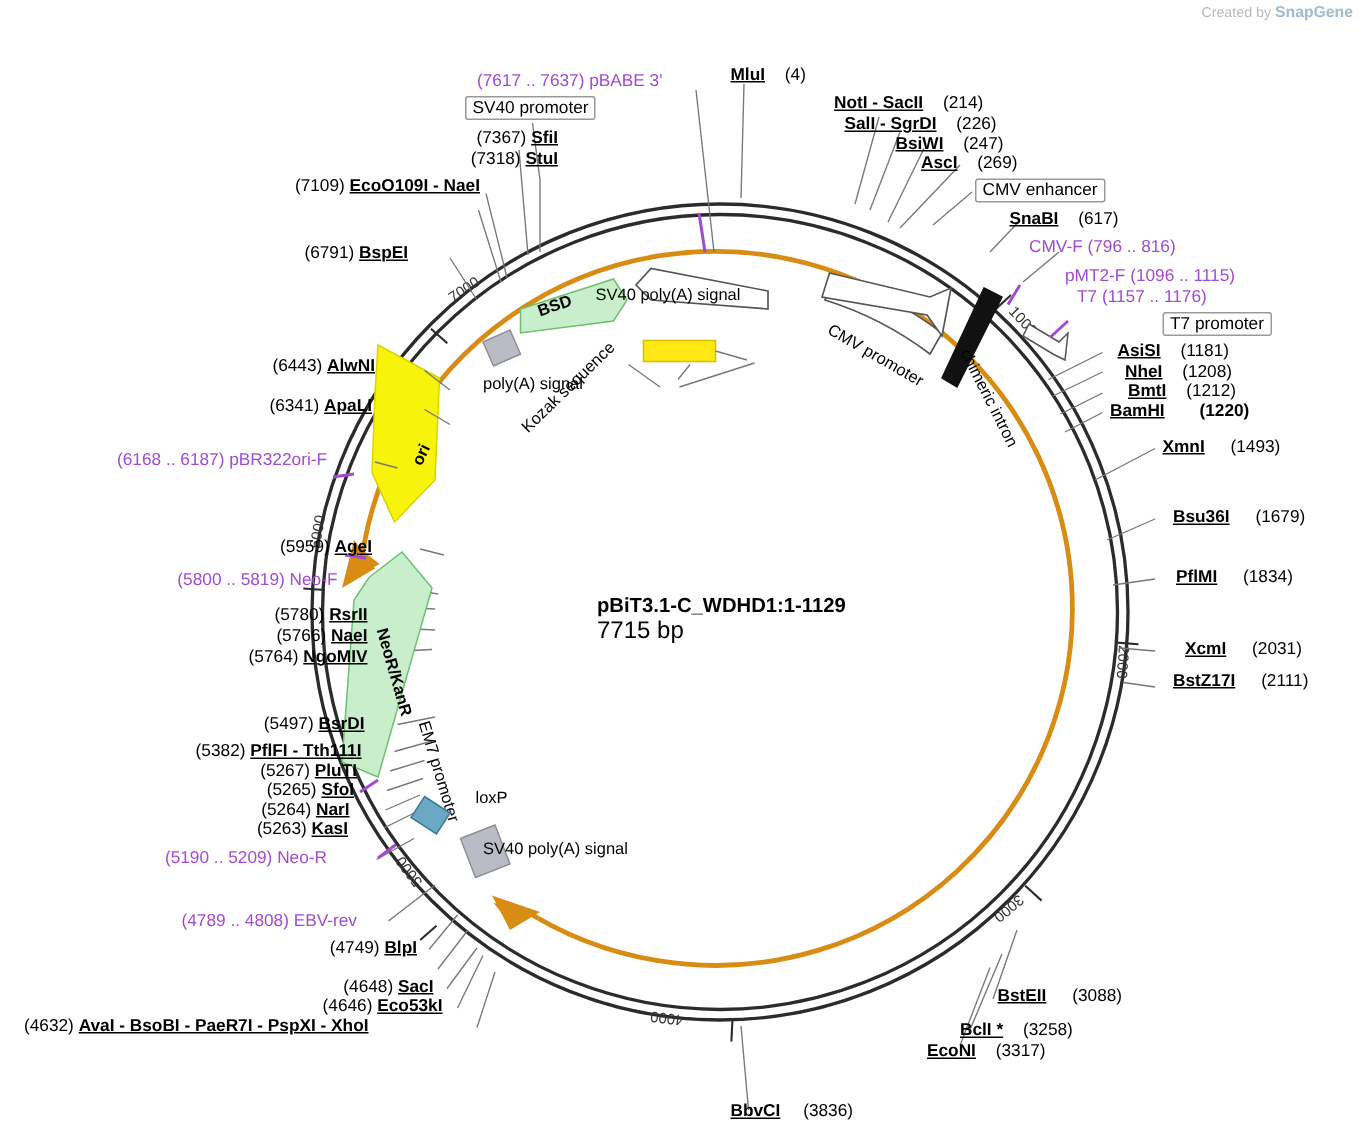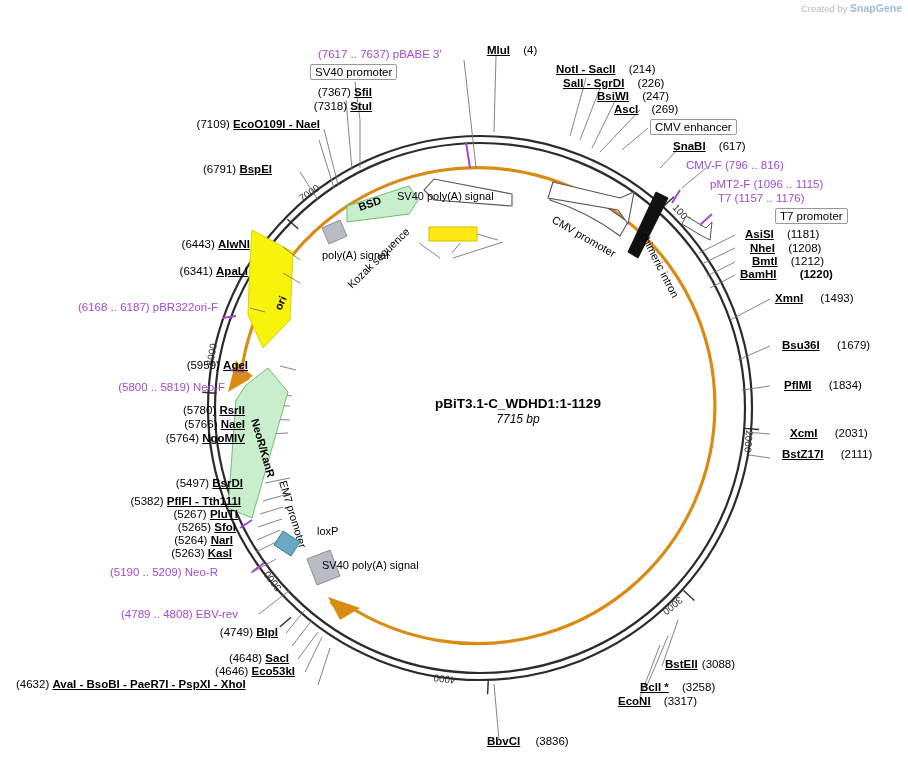--- a/index.html
+++ b/index.html
@@ -32,41 +32,40 @@
     font-weight: normal;
   }
   .lbl .enz {
     font-weight: bold;
     text-decoration: underline;
   }
   .purple {
     color: #a24ad0;
   }
   .right { text-align: right; }
-  .center { text-align: center; }
+  .center { }
   .boxed {
     border: 1px solid #999;
     background: #ffffff;
     padding: 1px 4px;
     border-radius: 2px;
     font-size: 11.5px;
   }
   .title-main {
     position: absolute;
     font-size: 13.5px;
     font-weight: bold;
     color: #000;
     white-space: nowrap;
   }
   .title-sub {
     position: absolute;
-    font-size: 12px;
+    font-size: 16px;
     color: #000;
     white-space: nowrap;
-    font-style: italic;
   }
   .credit {
     position: absolute;
     right: 6px;
     top: 2px;
     font-size: 9.5px;
     color: #b9b9b9;
     white-space: nowrap;
   }
   .credit .snap {
@@ -458,21 +457,21 @@
     <span class="pos" style="margin-left:14px;">(2031)</span>
   </div>
 
   <div class="lbl" style="left:782px; top:448px;">
     <span class="enz">BstZ17I</span>
     <span class="pos" style="margin-left:14px;">(2111)</span>
   </div>
 
   <div class="lbl" style="left:665px; top:658px;">
     <span class="enz">BstEII</span>
-    <span class="pos" style="margin-left:1px;">(3088)</span>
+    <span class="pos" style="margin-left:14px;">(3088)</span>
   </div>
 
   <div class="lbl" style="left:640px; top:681px;">
     <span class="enz">BclI *</span>
     <span class="pos" style="margin-left:10px;">(3258)</span>
   </div>
 
   <div class="lbl" style="left:618px; top:695px;">
     <span class="enz">EcoNI</span>
     <span class="pos" style="margin-left:10px;">(3317)</span>

